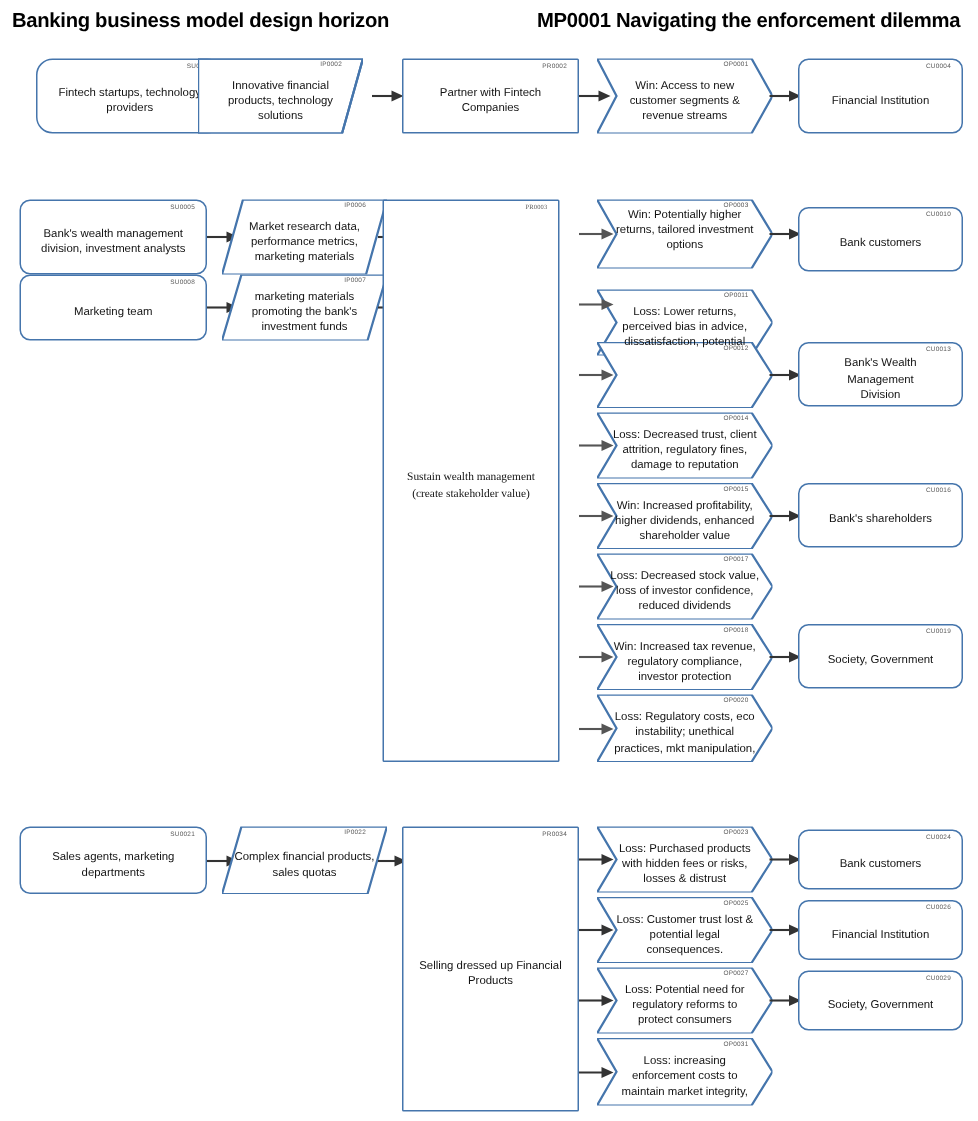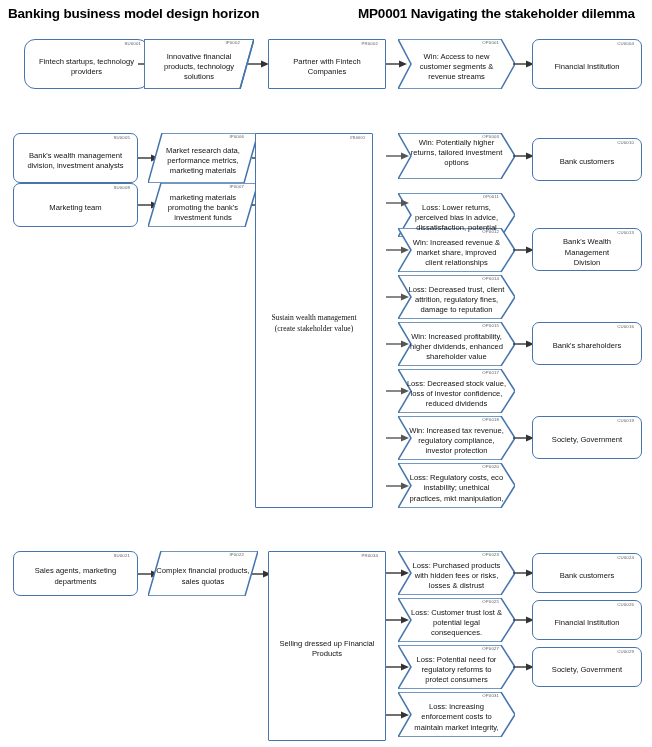--- a/index.html
+++ b/index.html
@@ -83,35 +83,35 @@
   .chev{background:transparent;border:none;}
 
   
   .arrow{position:absolute;}
   .arrow svg{display:block;overflow:visible;}
 </style>
 </head>
 <body>
 
 <div class="title" id="title-left">Banking business model design horizon</div>
-<div class="title" id="title-right">MP0001 Navigating the stakeholder dilemma</div>
+<div class="title" id="title-right">MP0001 Navigating the enforcement dilemma</div>
 
 <div class="node rrect" style="left:24px;top:39px;width:125px;height:50px;border-radius:11px;">
   <span class="code">SU0001</span>
   <span class="label">Fintech startups, technology
 providers</span>
 </div>
 <div class="arrow" style="left:138px;top:58px;width:22px;height:12px;">
   <svg width="22" height="12">
       <path d="M0,6 L14,6" stroke="#333" stroke-width="1.4" fill="none"></path>
       <path d="M21,6 L13,2.4 L13,9.6 Z" fill="#333"></path>
     </svg>
 </div>
 
-<div class="node para" style="left:144px;top:39px;width:110px;height:50px;">
+<div class="node para" style="left:132px;top:39px;width:110px;height:50px;">
   <span class="shp">
     <svg width="110" height="50" viewBox="0 0 110 50" preserveAspectRatio="none">
       <polygon points="0,0 110,0 96,50 0,50" fill="#fff" stroke="#4575AC" stroke-width="1.5"></polygon>
       <polygon points="6,3 102,3 92,47 6,47" fill="none" stroke="#fff" stroke-width="0"></polygon>
       <polygon points="0,0 110,0 96,50 0,50" fill="none" stroke="#4575AC" stroke-width="1.5"></polygon>
     </svg>
   </span>
   <span class="code" style="right:14px;">IP0002</span>
   <span class="label">Innovative financial
 products, technology
@@ -251,23 +251,20 @@
       <path d="M0,6 L16,6" stroke="#555" stroke-width="1.4" fill="none"></path>
       <path d="M23,6 L15,2.4 L15,9.6 Z" fill="#555"></path>
     </svg>
   </div>
 
 <div class="node chev" style="left:398px;top:228px;width:117px;height:44px;">
   <span class="shp"><svg width="117" height="44" viewBox="0 0 117 44" preserveAspectRatio="none">
         <polygon points="0,0 103,0 117,22 103,44 0,44 13,22" fill="#fff" stroke="#4575AC" stroke-width="1.5"></polygon>
       </svg></span>
   <span class="code" style="right:16px;">OP0012</span>
-  <span class="label">Win: Increased revenue &amp;
-market share, improved
-client relationships</span>
 </div>
 <div class="arrow" style="left:386px;top:244px;width:24px;height:12px;">
     <svg width="24" height="12">
       <path d="M0,6 L16,6" stroke="#555" stroke-width="1.4" fill="none"></path>
       <path d="M23,6 L15,2.4 L15,9.6 Z" fill="#555"></path>
     </svg>
   </div>
 
 <div class="node chev" style="left:398px;top:275px;width:117px;height:44px;">
   <span class="shp"><svg width="117" height="44" viewBox="0 0 117 44" preserveAspectRatio="none">

